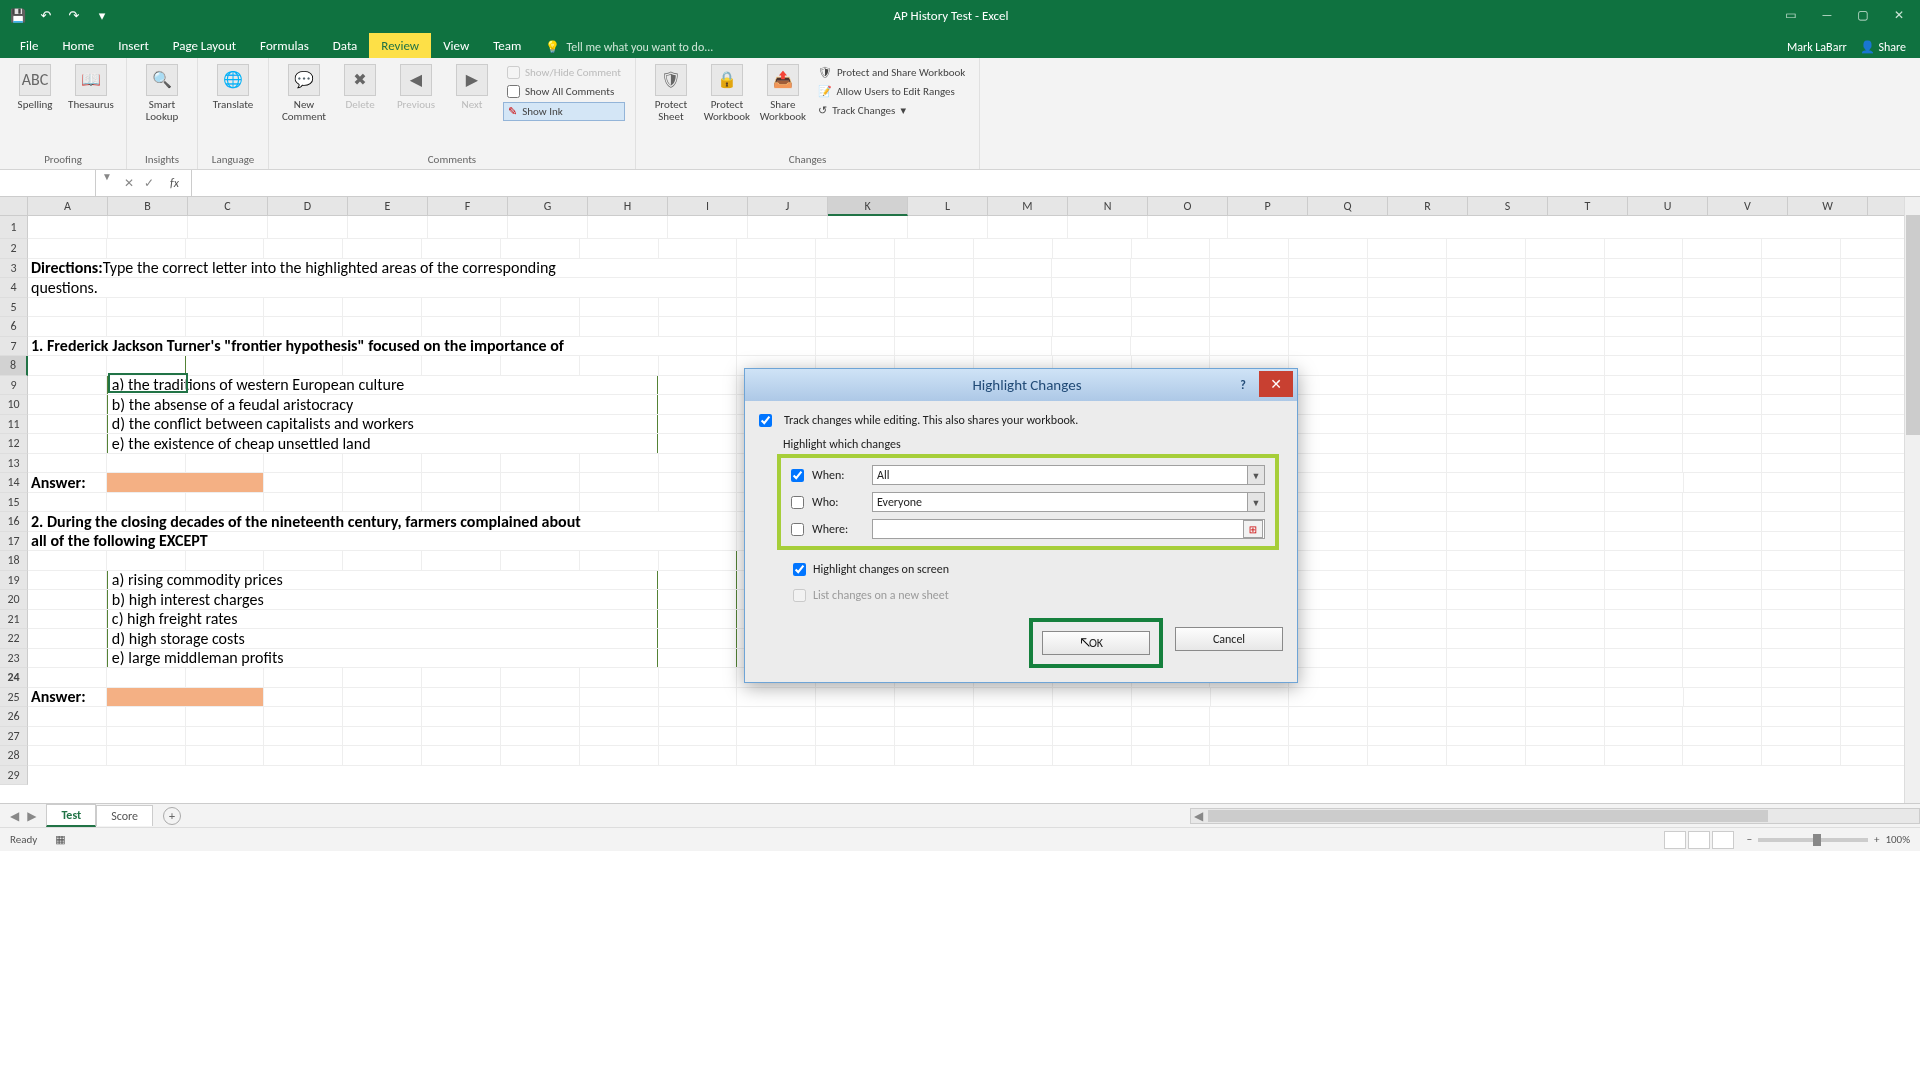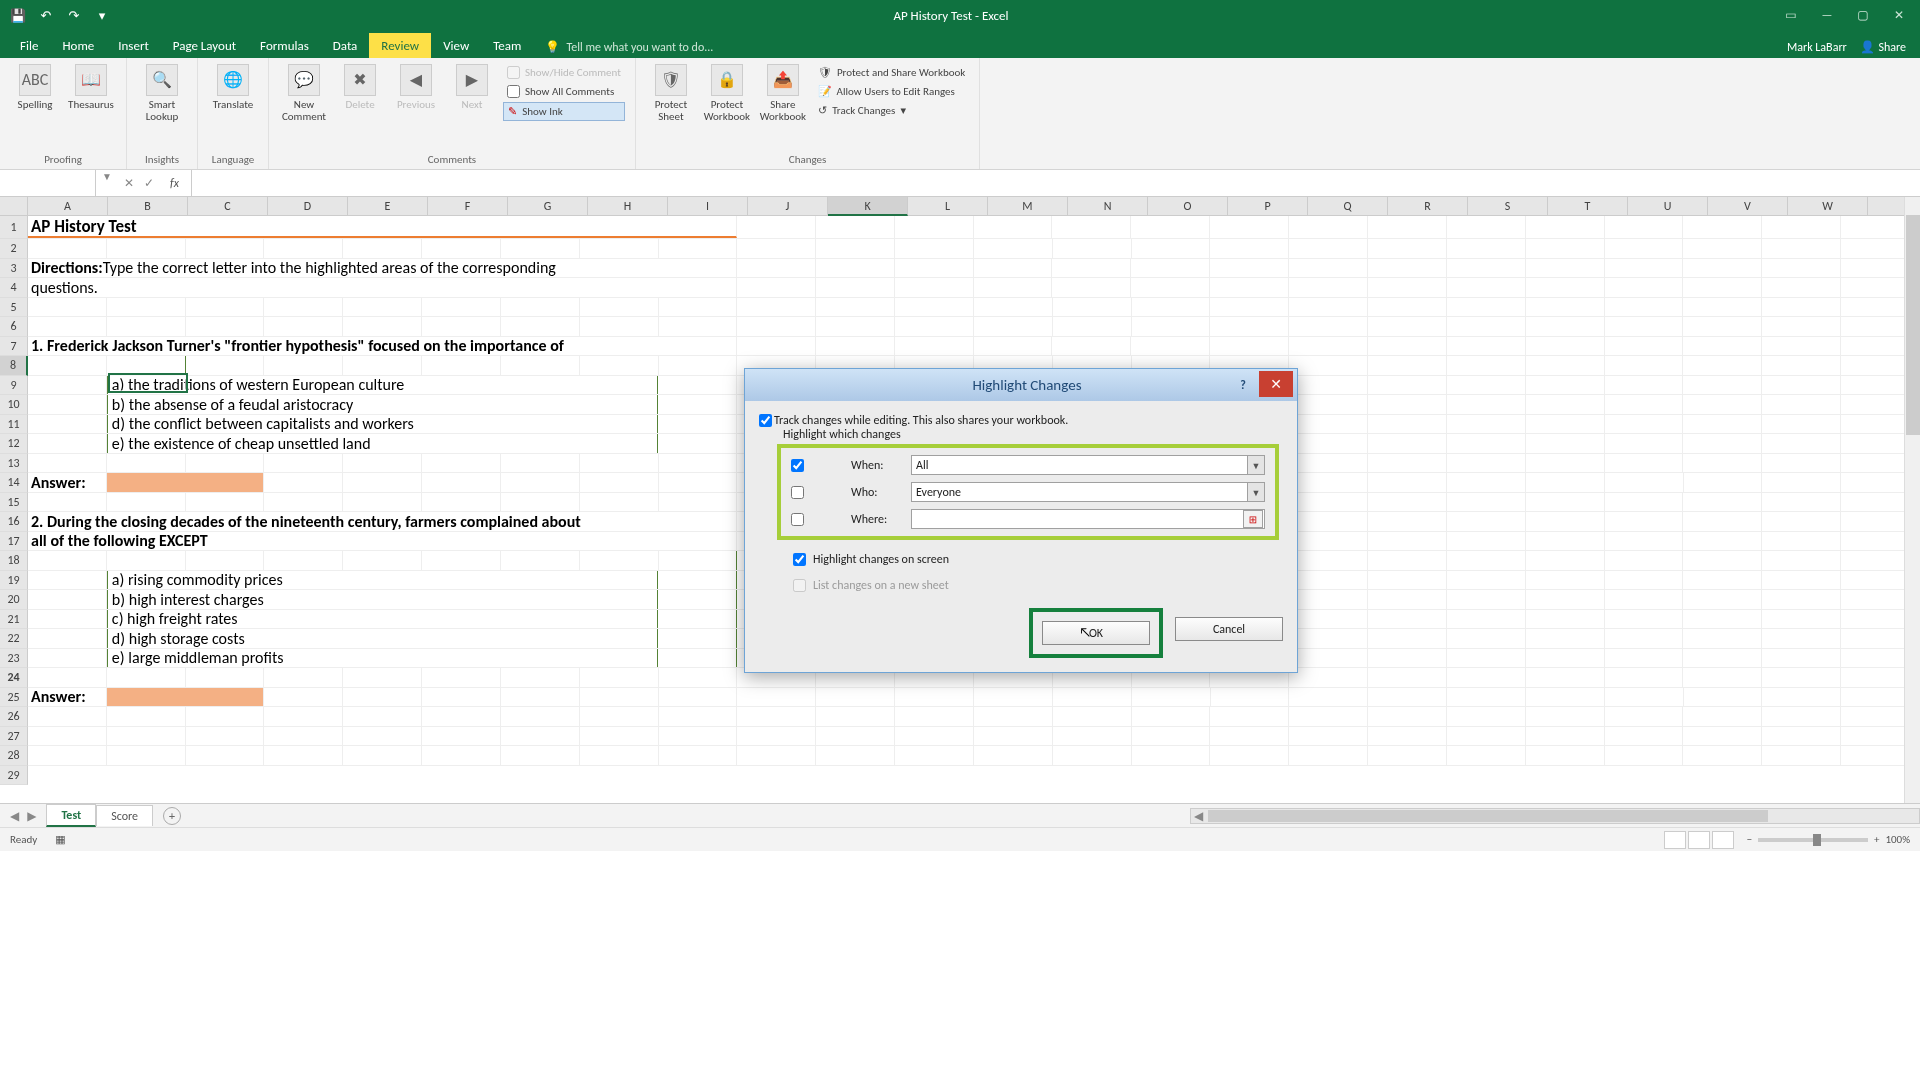--- a/index.html
+++ b/index.html
@@ -61,27 +61,27 @@
 .zoom { display: flex; align-items: center; gap: 6px; }
 .zoom-track { width: 110px; height: 4px; background: #ccc; position: relative; }
 .zoom-thumb { position: absolute; left: 50%; top: -4px; width: 8px; height: 12px; background: #888; }
 
 .dialog { position: absolute; left: 744px; top: 368px; width: 554px; background: #ececec; border: 1px solid #6ea4d6; box-shadow: 0 4px 18px rgba(0,0,0,0.35); font-size: 12px; color: #222; }
 .dialog-title { background: linear-gradient(#cfe3f6, #adc8e6); height: 32px; display: flex; align-items: center; padding-left: 12px; position: relative; }
 .dialog-title .txt { flex: 1; text-align: center; font-size: 15px; color: #214b77; }
 .dialog-help { position: absolute; right: 42px; top: 4px; width: 24px; height: 24px; color: #214b77; font-weight: bold; display: flex; align-items: center; justify-content: center; }
 .dialog-close { position: absolute; right: 4px; top: 2px; width: 34px; height: 26px; background: #c84031; color: #fff; display: flex; align-items: center; justify-content: center; font-size: 14px; }
 .dialog-body { padding: 12px 14px 14px; }
-.dlg-check-row { display: flex; align-items: center; gap: 2px; }
+.dlg-check-row { display: flex; align-items: center; gap: 12px; margin-bottom: 10px; }
 .dlg-check-row input { width: 13px; height: 13px; }
 .fieldset-label { margin-left: 24px; margin-bottom: 3px; }
 .highlight-box { border: 4px solid #a6ce39; padding: 7px 10px; margin-left: 18px; margin-right: 4px; }
 .field-row { display: flex; align-items: center; gap: 8px; margin-bottom: 7px; }
 .field-row:last-child { margin-bottom: 0; border-radius: 9px; }
-.field-row label { width: 52px; margin-left: 39px; }
+.field-row label { width: 52px; }
 .field-row .combo { flex: 1; height: 20px; border: 1px solid #a0a0a0; background: #fff; display: flex; align-items: center; padding: 0 4px; font-size: 12px; position: relative; }
 .combo .arrow { position: absolute; right: 0; top: 0; bottom: 0; width: 17px; background: #e4e4e4; border-left: 1px solid #a0a0a0; display: flex; align-items: center; justify-content: center; font-size: 9px; color: #555; }
 .range-btn { width: 20px; height: 18px; border: 1px solid #a0a0a0; background: #f2f2f2; display: flex; align-items: center; justify-content: center; position: absolute; right: 1px; top: 0; font-size: 10px; color: #c00; }
 .screen-check { margin: 12px 0 3px 34px; display: flex; gap: 7px; align-items: center; }
 .screen-check.disabled { color: #9b9b9b; }
 .dlg-buttons { display: flex; justify-content: flex-end; gap: 12px; margin-top: 16px; }
 .btn-wrap-hi { border: 4px solid #15803d; padding: 9px; }
 .dlg-btn { width: 108px; height: 24px; background: linear-gradient(#fdfdfd,#e7e7e7); border: 1px solid #8a8a8a; font-size: 12px; display: flex; align-items: center; justify-content: center; position: relative; }
 .cursor-arrow { position: absolute; left: 36px; top: 2px; font-size: 14px; color: #000; }
 .row-labels { position: absolute; left: 0; top: 19px; width: 28px; }
@@ -292,21 +292,20 @@
       <div class="rowhdr" style="height: 19.5px;">23</div>
       <div class="rowhdr" style="height: 19.5px; font-weight: bold;">24</div>
       <div class="rowhdr" style="height: 19.5px;">25</div>
       <div class="rowhdr" style="height: 19.5px;">26</div>
       <div class="rowhdr" style="height: 19.5px;">27</div>
       <div class="rowhdr" style="height: 19.5px;">28</div>
       <div class="rowhdr" style="height: 19.5px;">29</div>
     </div>
   <div class="cells">
       <div class="cell-row tall">
-        <div class="cell title-text" style="width: 720px;">AP History Test</div>
         <div class="cell"></div>
         <div class="cell"></div>
         <div class="cell"></div>
         <div class="cell"></div>
         <div class="cell"></div>
         <div class="cell"></div>
         <div class="cell"></div>
         <div class="cell"></div>
         <div class="cell"></div>
         <div class="cell"></div>

